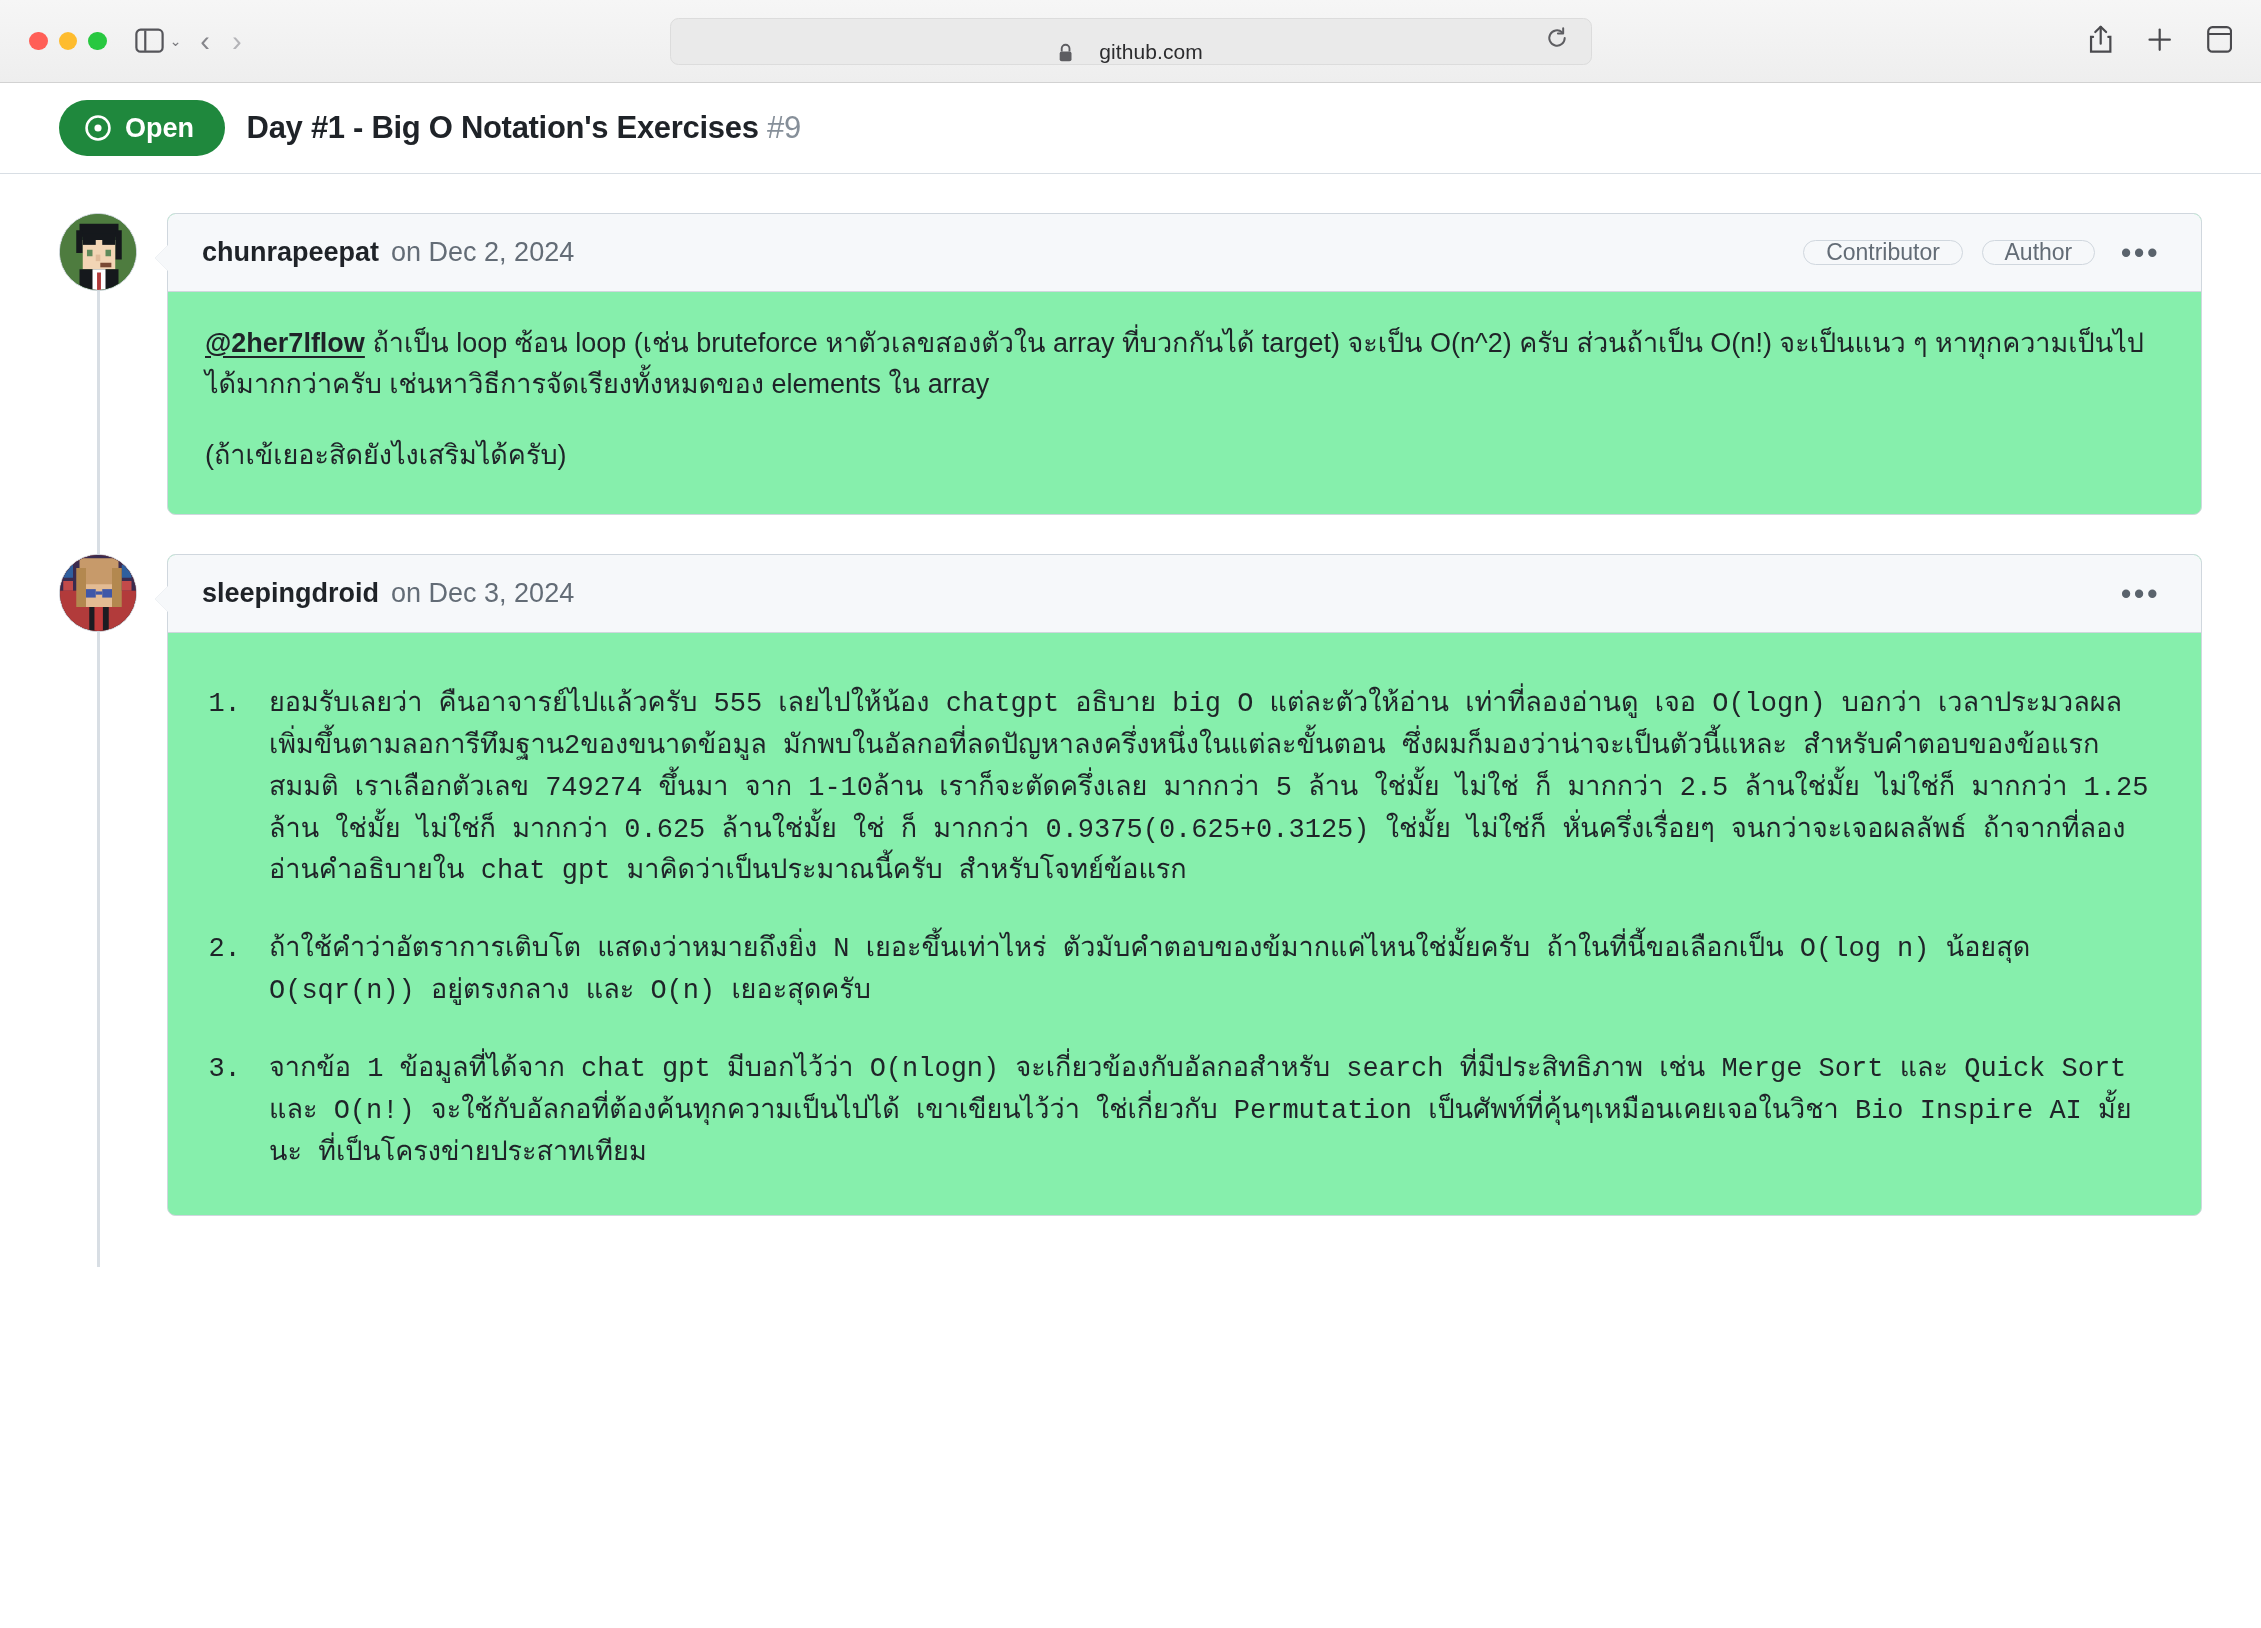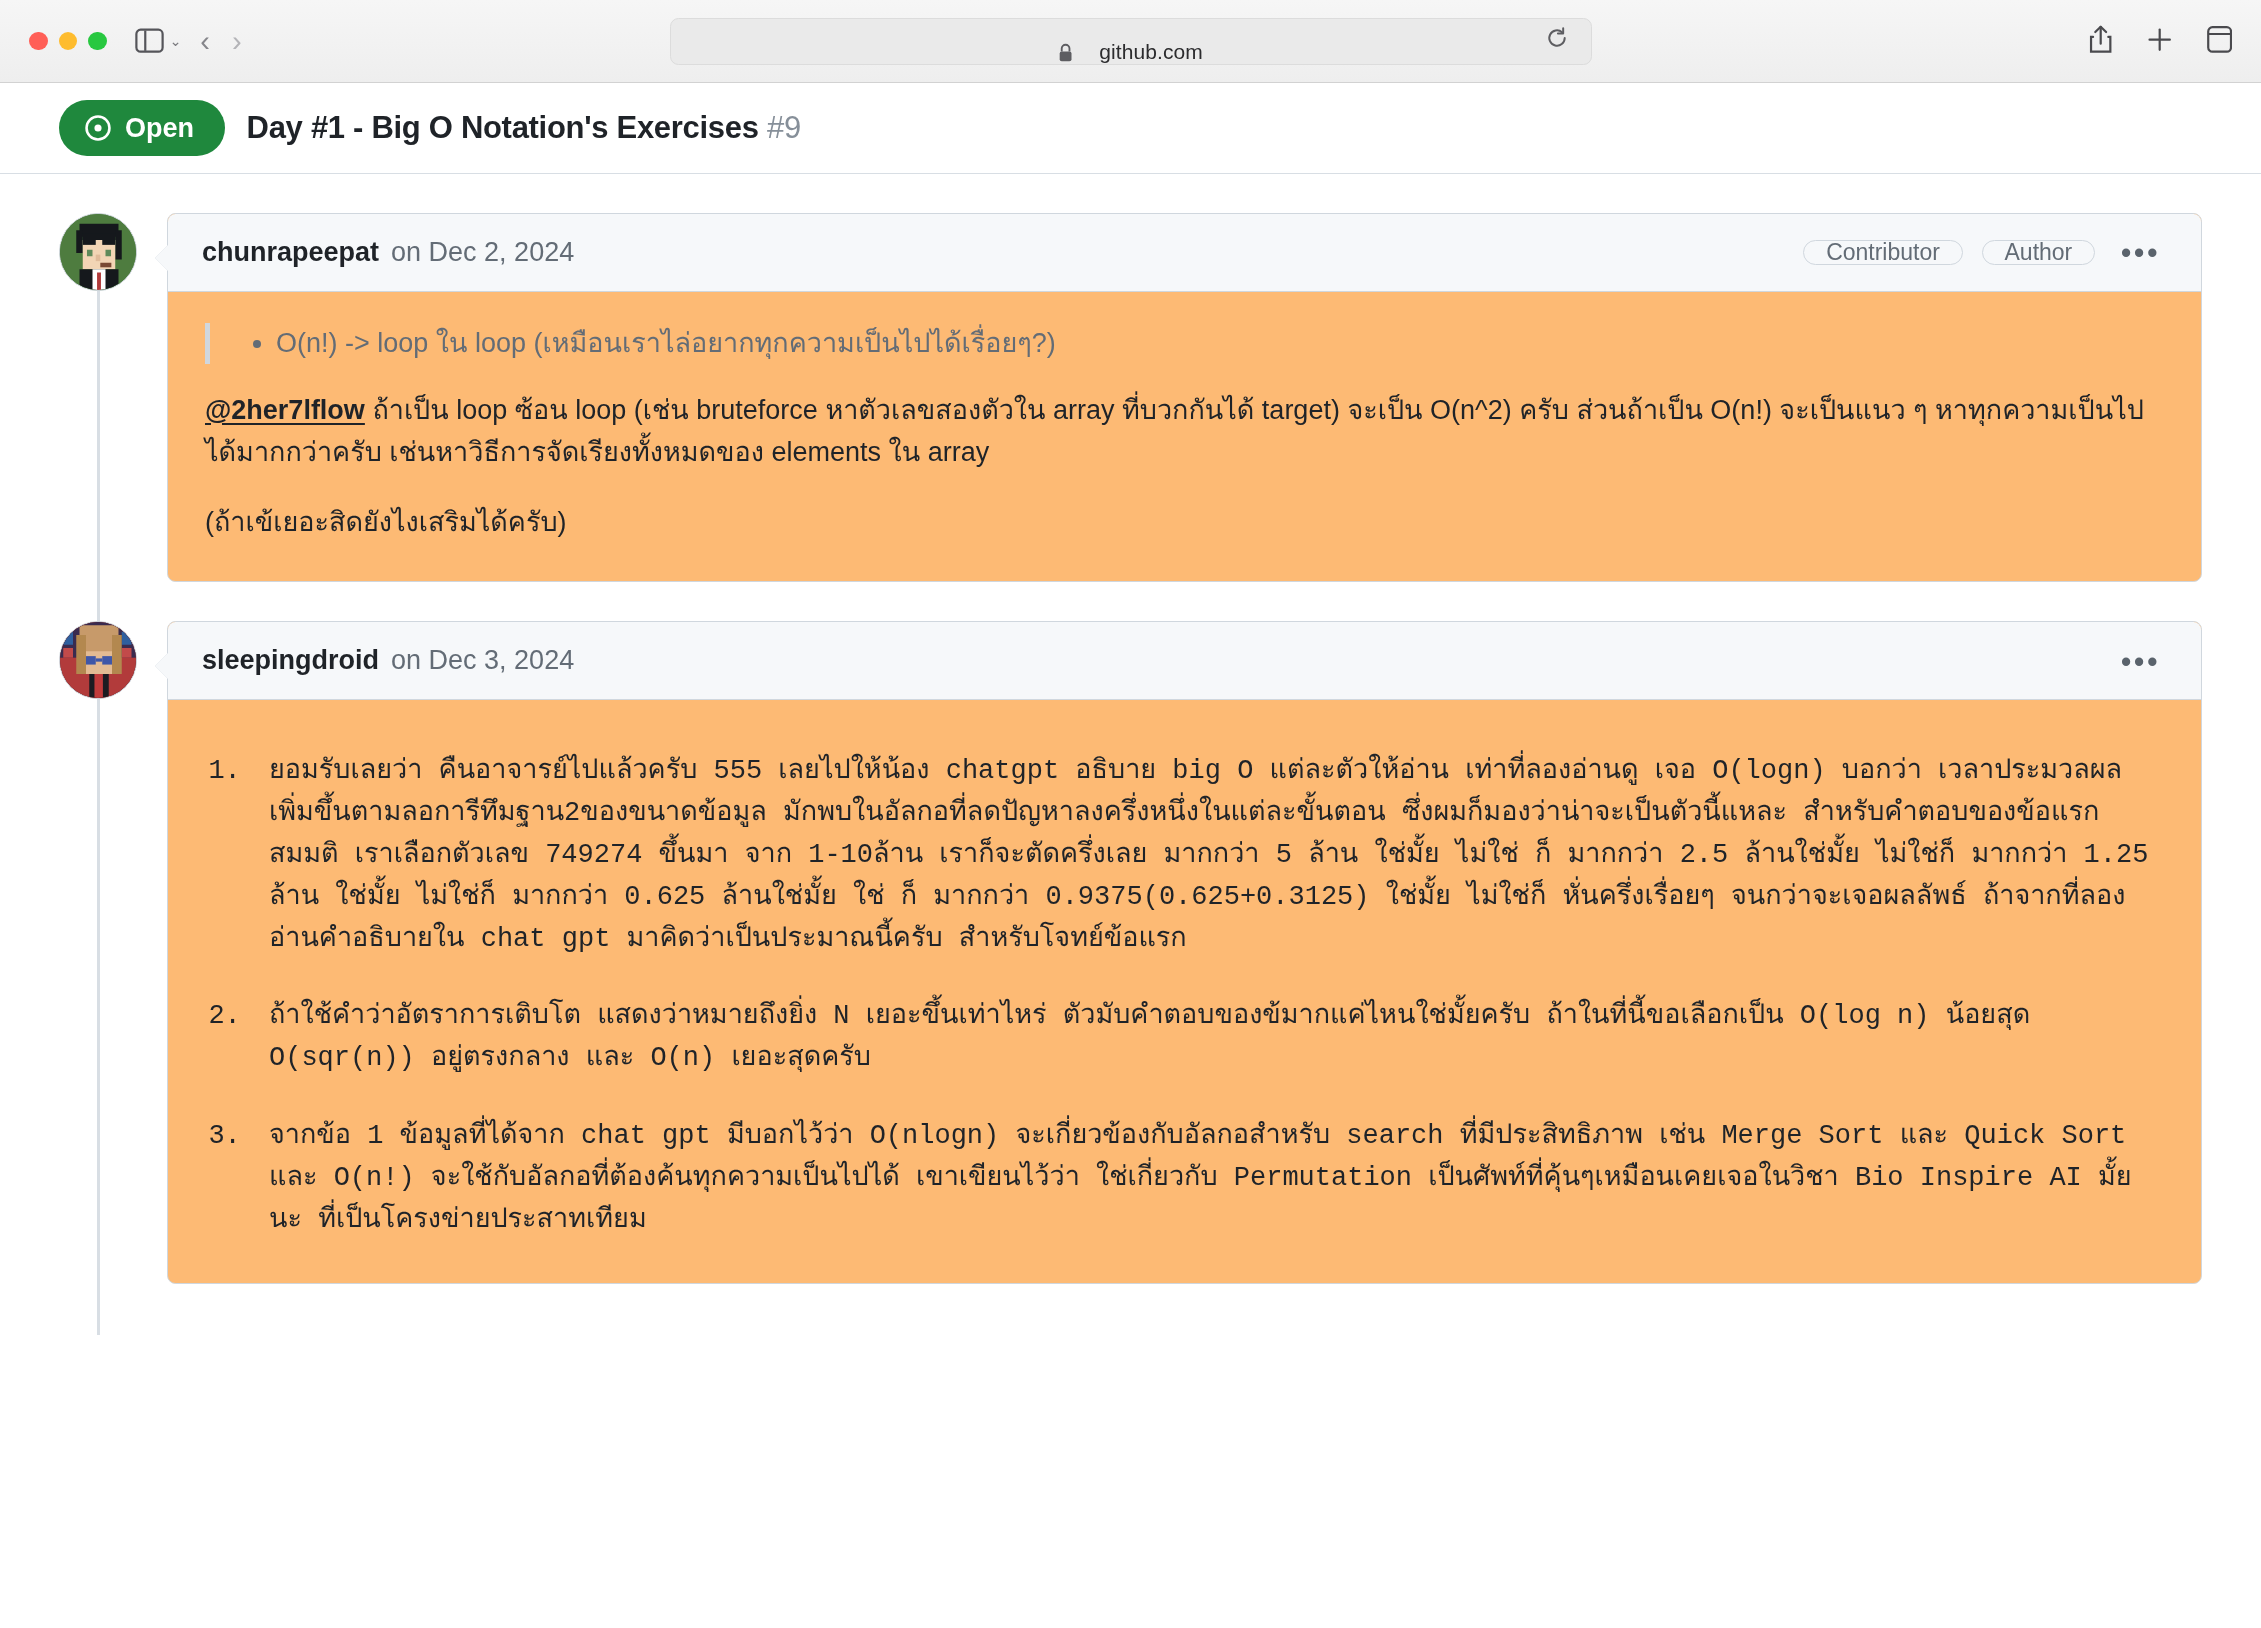--- a/index.html
+++ b/index.html
@@ -107,21 +107,21 @@
   .timeline-line {
     position: absolute;
     left: 38px; top: 78px; bottom: -51px;
     width: 2.5px; background: #d8dee4;
   }
 
   .comment-card {
     flex: 1;
     border: 0.8px solid #d0d7de;
     border-radius: 8.5px;
-    background: #fdba74;
+    background: #86efac;
     position: relative;
     min-width: 0;
   }
   .comment-card::before {
     content: "";
     position: absolute;
     left: -13.5px; top: 30.5px;
     width: 0; height: 0;
     border-top: 13.5px solid transparent;
     border-bottom: 13.5px solid transparent;
@@ -304,25 +304,20 @@
         <span class="author-name">chunrapeepat</span>
         <span class="comment-date">on Dec 2, 2024</span>
         <span class="head-right">
           <span class="role-badge">Contributor</span>
           <span class="role-badge">Author</span>
           <span class="kebab">•••</span>
         </span>
       </div>
 
       <div class="comment-body">
-        <blockquote class="quote">
-          <ul>
-              <li class="thai">O(n!) -&gt; loop ใน loop (เหมือนเราไล่อยากทุกความเป็นไปได้เรื่อยๆ?)</li>
-            </ul>
-        </blockquote>
         <p class="para thai"><a class="mention" href="#">@2her7lflow</a><span> ถ้าเป็น loop ซ้อน loop (เช่น bruteforce หาตัวเลขสองตัวใน array ที่บวกกันได้ target) จะเป็น O(n^2) ครับ ส่วนถ้าเป็น O(n!) จะเป็นแนว ๆ หาทุกความเป็นไปได้มากกว่าครับ เช่นหาวิธีการจัดเรียงทั้งหมดของ elements ใน array</span></p>
         <p class="para thai">(ถ้าเข้เยอะสิดยังไงเสริมได้ครับ)</p>
       </div>
     </div>
   </div>
 
   <div class="comment-block">
     <div class="avatar-col">
       <div class="avatar" style="background:#8c3b3b">
         <svg width="78" height="78" viewBox="0 0 24 24" style="display:block">

